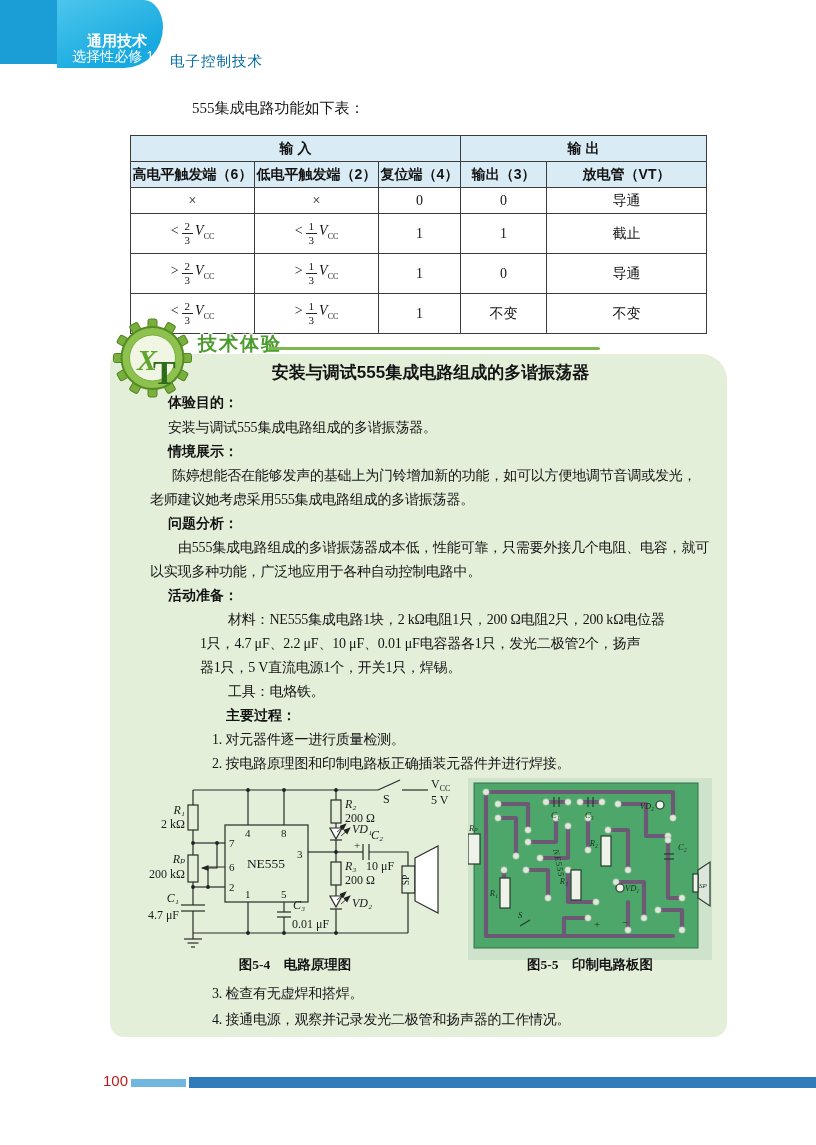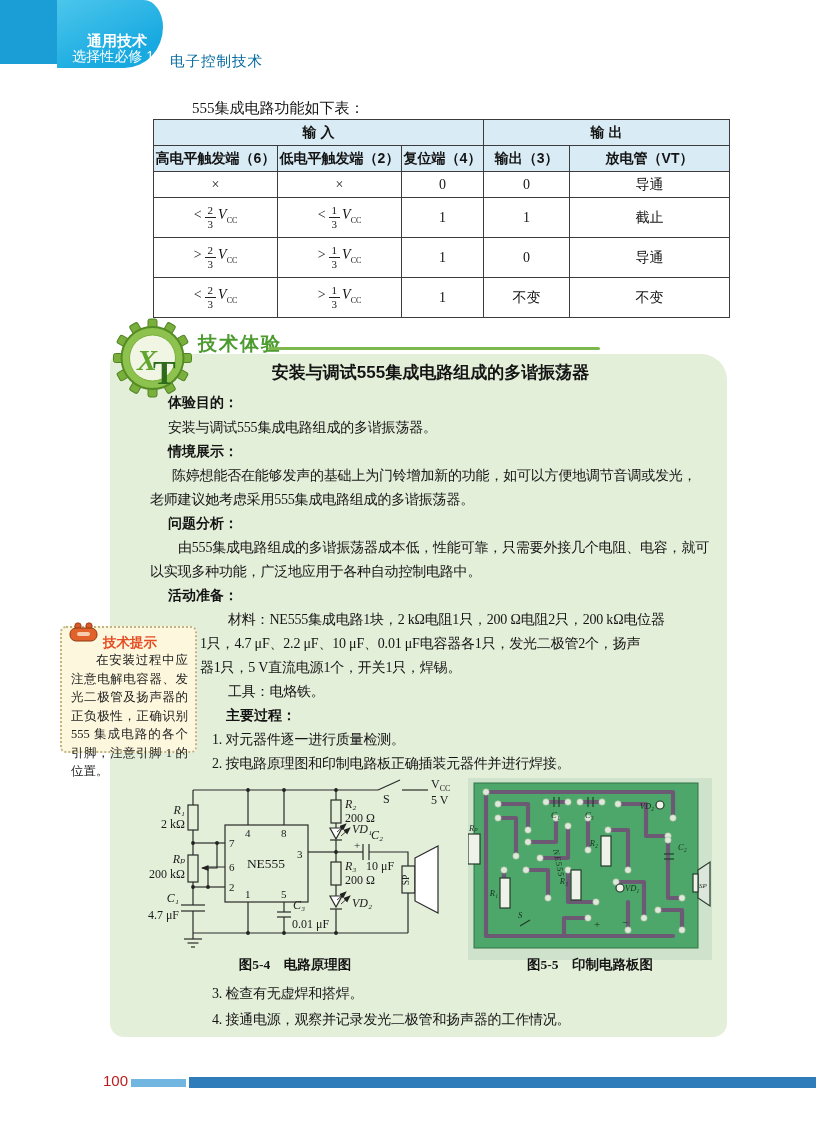--- a/index.html
+++ b/index.html
@@ -13,22 +13,22 @@
             border-radius:0 30px 60px 0 / 0 42px 64px 0;}
   .hdr-series{position:absolute;right:16px;bottom:17px;color:#fff;font-size:15px;font-weight:bold;
               font-family:"Liberation Sans","DejaVu Sans",sans-serif;white-space:nowrap;}
   .hdr-volume{position:absolute;right:9px;bottom:2px;color:#fff;font-size:14px;
               font-family:"Liberation Sans","DejaVu Sans",sans-serif;white-space:nowrap;}
   .hdr-subject{position:absolute;left:170px;top:52px;color:#0369a1;font-size:14.5px;letter-spacing:1px;
                font-family:"Liberation Sans","DejaVu Sans",sans-serif;white-space:nowrap;}
 
   
   .intro{position:absolute;left:152px;top:99px;font-size:15px;white-space:nowrap;margin-left:40px;}
-  table.ftable{position:absolute;left:130px;top:119px;width:576px;border-collapse:collapse;
-               table-layout:fixed;font-size:14px;margin-left:23px;}
+  table.ftable{position:absolute;left:130px;top:135px;width:576px;border-collapse:collapse;
+               table-layout:fixed;font-size:14px;}
   .ftable th,.ftable td{border:1px solid #3c3c3c;text-align:center;vertical-align:middle;padding:0;}
   .ftable thead th{background:#d9ecf6;font-family:"Liberation Sans","DejaVu Sans",sans-serif;
                    font-weight:bold;font-size:14px;height:25px;}
   .ftable tbody tr:first-child td{height:25px;}
   .ftable tbody td{height:39px;}
   .frac{display:inline-block;vertical-align:-9px;line-height:1;margin:0 2px;}
   .fn{display:block;border-bottom:1px solid #222;padding:0 3px 1px;font-size:11px;}
   .fd{display:block;font-size:11px;padding-top:1px;}
   .vu{font-style:italic;}
   .vu sub{font-size:8px;font-style:normal;}
@@ -176,30 +176,20 @@
   <div class="bl" style="left:228px;top:611px">材料：NE555集成电路1块，2 kΩ电阻1只，200 Ω电阻2只，200 kΩ电位器</div>
   <div class="bl" style="left:200px;top:635px">1只，4.7 μF、2.2 μF、10 μF、0.01 μF电容器各1只，发光二极管2个，扬声</div>
   <div class="bl" style="left:200px;top:659px">器1只，5 V直流电源1个，开关1只，焊锡。</div>
   <div class="bl" style="left:228px;top:683px">工具：电烙铁。</div>
   <div class="bl b" style="left:226px;top:707px">主要过程：</div>
   <div class="bl" style="left:212px;top:731px">1. 对元器件逐一进行质量检测。</div>
   <div class="bl" style="left:212px;top:755px">2. 按电路原理图和印制电路板正确插装元器件并进行焊接。</div>
   <div class="bl" style="left:212px;top:985px">3. 检查有无虚焊和搭焊。</div>
   <div class="bl" style="left:212px;top:1011px">4. 接通电源，观察并记录发光二极管和扬声器的工作情况。</div>
 
-  <div class="tip">
-    <svg class="tip-icon" width="38" height="26" viewBox="0 0 38 26">
-      <circle cx="13" cy="7" r="3.2" fill="#d9572a" stroke="#8e3a10" stroke-width="0.8"></circle>
-      <circle cx="24" cy="7" r="3.2" fill="#d9572a" stroke="#8e3a10" stroke-width="0.8"></circle>
-      <rect x="5" y="9" width="27" height="13" rx="6" fill="#e2622b" stroke="#8e3a10" stroke-width="1"></rect>
-      <rect x="12" y="13" width="13" height="4" rx="2" fill="#f8cdae"></rect>
-    </svg>
-    <div class="tip-title">技术提示</div>
-    <div class="tip-body">在安装过程中应注意电解电容器、发光二极管及扬声器的正负极性，正确识别 555 集成电路的各个引脚，注意引脚 1 的位置。</div>
-  </div>
 
   <svg class="circuit-svg" width="340" height="178" viewBox="0 0 340 178">
     <defs>
       <marker id="arw" markerWidth="9" markerHeight="8" refX="6.5" refY="3" orient="auto" markerUnits="userSpaceOnUse">
         <path d="M0,0L7.5,3L0,6Z" fill="#222"></path>
       </marker>
     </defs>
     <g stroke="#2a2a2a" stroke-width="1.2" fill="none">
 
       <polyline points="68,12 253,12"></polyline>

